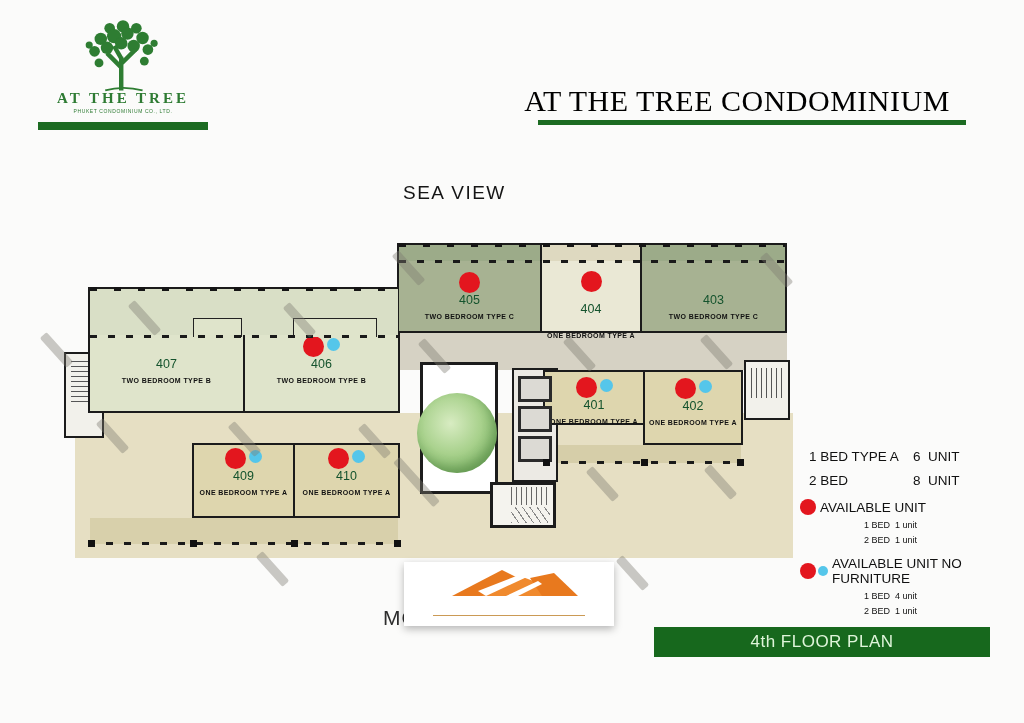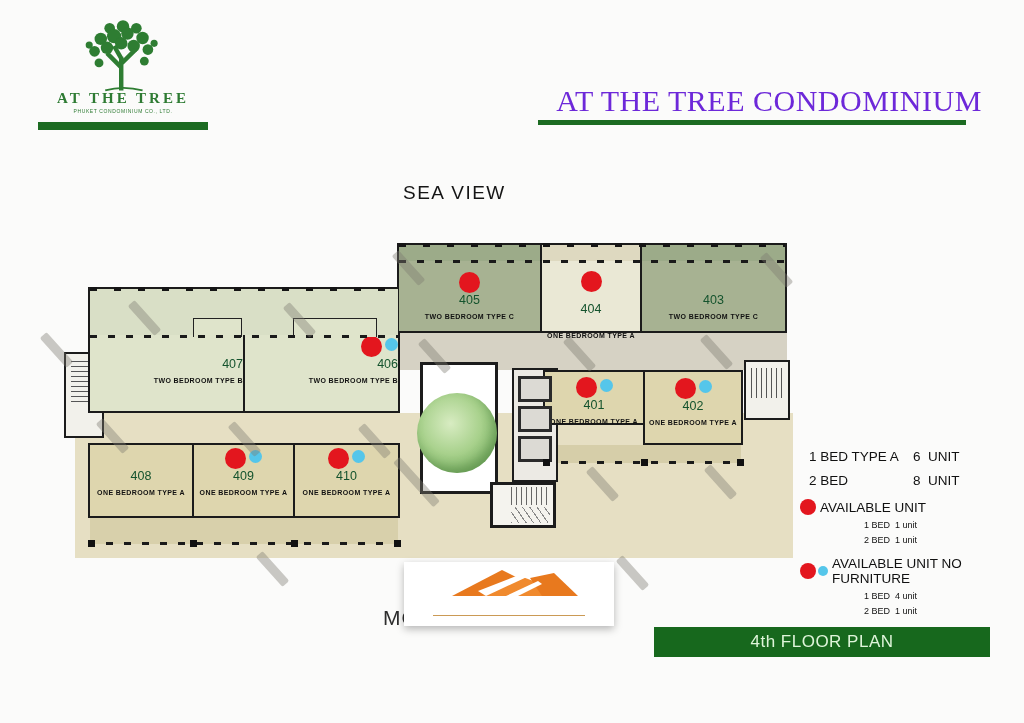--- a/index.html
+++ b/index.html
@@ -7,33 +7,33 @@
        font-family:"Liberation Sans",sans-serif;}
   .abs{position:absolute;}
 
   
   .logo-wrap{position:absolute;left:38px;top:14px;width:170px;text-align:center;z-index:6;}
   .logo-tree{display:block;margin:0 auto;}
   .logo-title{font-family:"Liberation Serif",serif;font-weight:bold;color:#2e7b33;
               font-size:15px;letter-spacing:3px;margin-top:-4px;}
   .logo-sub{font-size:5px;color:#2e7b33;letter-spacing:.6px;margin-top:1px;}
   .logo-bar{position:absolute;left:38px;top:122px;width:170px;height:8px;background:#1c6b22;}
-  .main-title{position:absolute;left:556px;top:84px;width:426px;text-align:center;
-              font-family:"Liberation Serif",serif;font-size:30px;color:#6d28d9;letter-spacing:.5px;}
+  .main-title{position:absolute;left:524px;top:84px;width:426px;text-align:center;
+              font-family:"Liberation Serif",serif;font-size:30px;color:#000000;letter-spacing:.5px;}
   .title-bar{position:absolute;left:538px;top:120px;width:428px;height:5px;background:#1c6b22;}
   .sea-view{position:absolute;left:403px;top:182px;font-size:19px;letter-spacing:1.5px;color:#151515;}
 
   
   #floorplan{position:absolute;left:0;top:0;width:1024px;height:723px;}
   .bg-beige{left:75px;top:413px;width:718px;height:145px;background:#e6dfc3;z-index:0;}
   .corridor-top{left:397px;top:333px;width:390px;height:37px;background:#d6d2c4;z-index:0;}
 
   .unit{position:absolute;border:2px solid #1b1b1b;box-sizing:border-box;z-index:2;
         display:flex;flex-direction:column;align-items:center;}
-  .u-pale{background:#dfe4cb;align-items:flex-end;} .u-green{background:#a7b292;}
+  .u-pale{background:#dfe4cb;} .u-green{background:#a7b292;}
   .u-cream{background:#eae8d5;gap:10px;} .u-tan{background:#ded6ae;}
   .unit .dots{height:22px;display:flex;align-items:center;gap:3px;}
   .dot{border-radius:50%;display:inline-block;}
   .dot.red{width:21px;height:21px;background:#e3161e;}
   .dot.blue{width:13px;height:13px;background:#55c6ea;margin-top:-4px;}
   .unit .num{font-size:12.5px;color:#14532d;margin-top:0;}
   .unit .typ{font-size:7px;font-weight:bold;color:#111;letter-spacing:.4px;margin-top:6px;white-space:nowrap;}
 
   
   .balc{z-index:3;pointer-events:none;}
@@ -212,25 +212,20 @@
       <div class="typ">ONE BEDROOM TYPE A</div>
     </div>
     <div class="unit u-tan" style="left: 643px; top: 370px; width: 100px; height: 75px; padding-top: 5px;">
       <div class="dots">
         <span class="dot red"></span>
         <span class="dot blue"></span>
       </div>
       <div class="num">402</div>
       <div class="typ">ONE BEDROOM TYPE A</div>
     </div>
-    <div class="unit u-tan" style="left: 88px; top: 443px; width: 106px; height: 75px; padding-top: 2px;">
-      <div class="dots"></div>
-      <div class="num">408</div>
-      <div class="typ">ONE BEDROOM TYPE A</div>
-    </div>
     <div class="unit u-tan" style="left: 192px; top: 443px; width: 103px; height: 75px; padding-top: 2px;">
       <div class="dots">
         <span class="dot red"></span>
         <span class="dot blue"></span>
       </div>
       <div class="num">409</div>
       <div class="typ">ONE BEDROOM TYPE A</div>
     </div>
     <div class="unit u-tan" style="left: 293px; top: 443px; width: 107px; height: 75px; padding-top: 2px;">
       <div class="dots">

